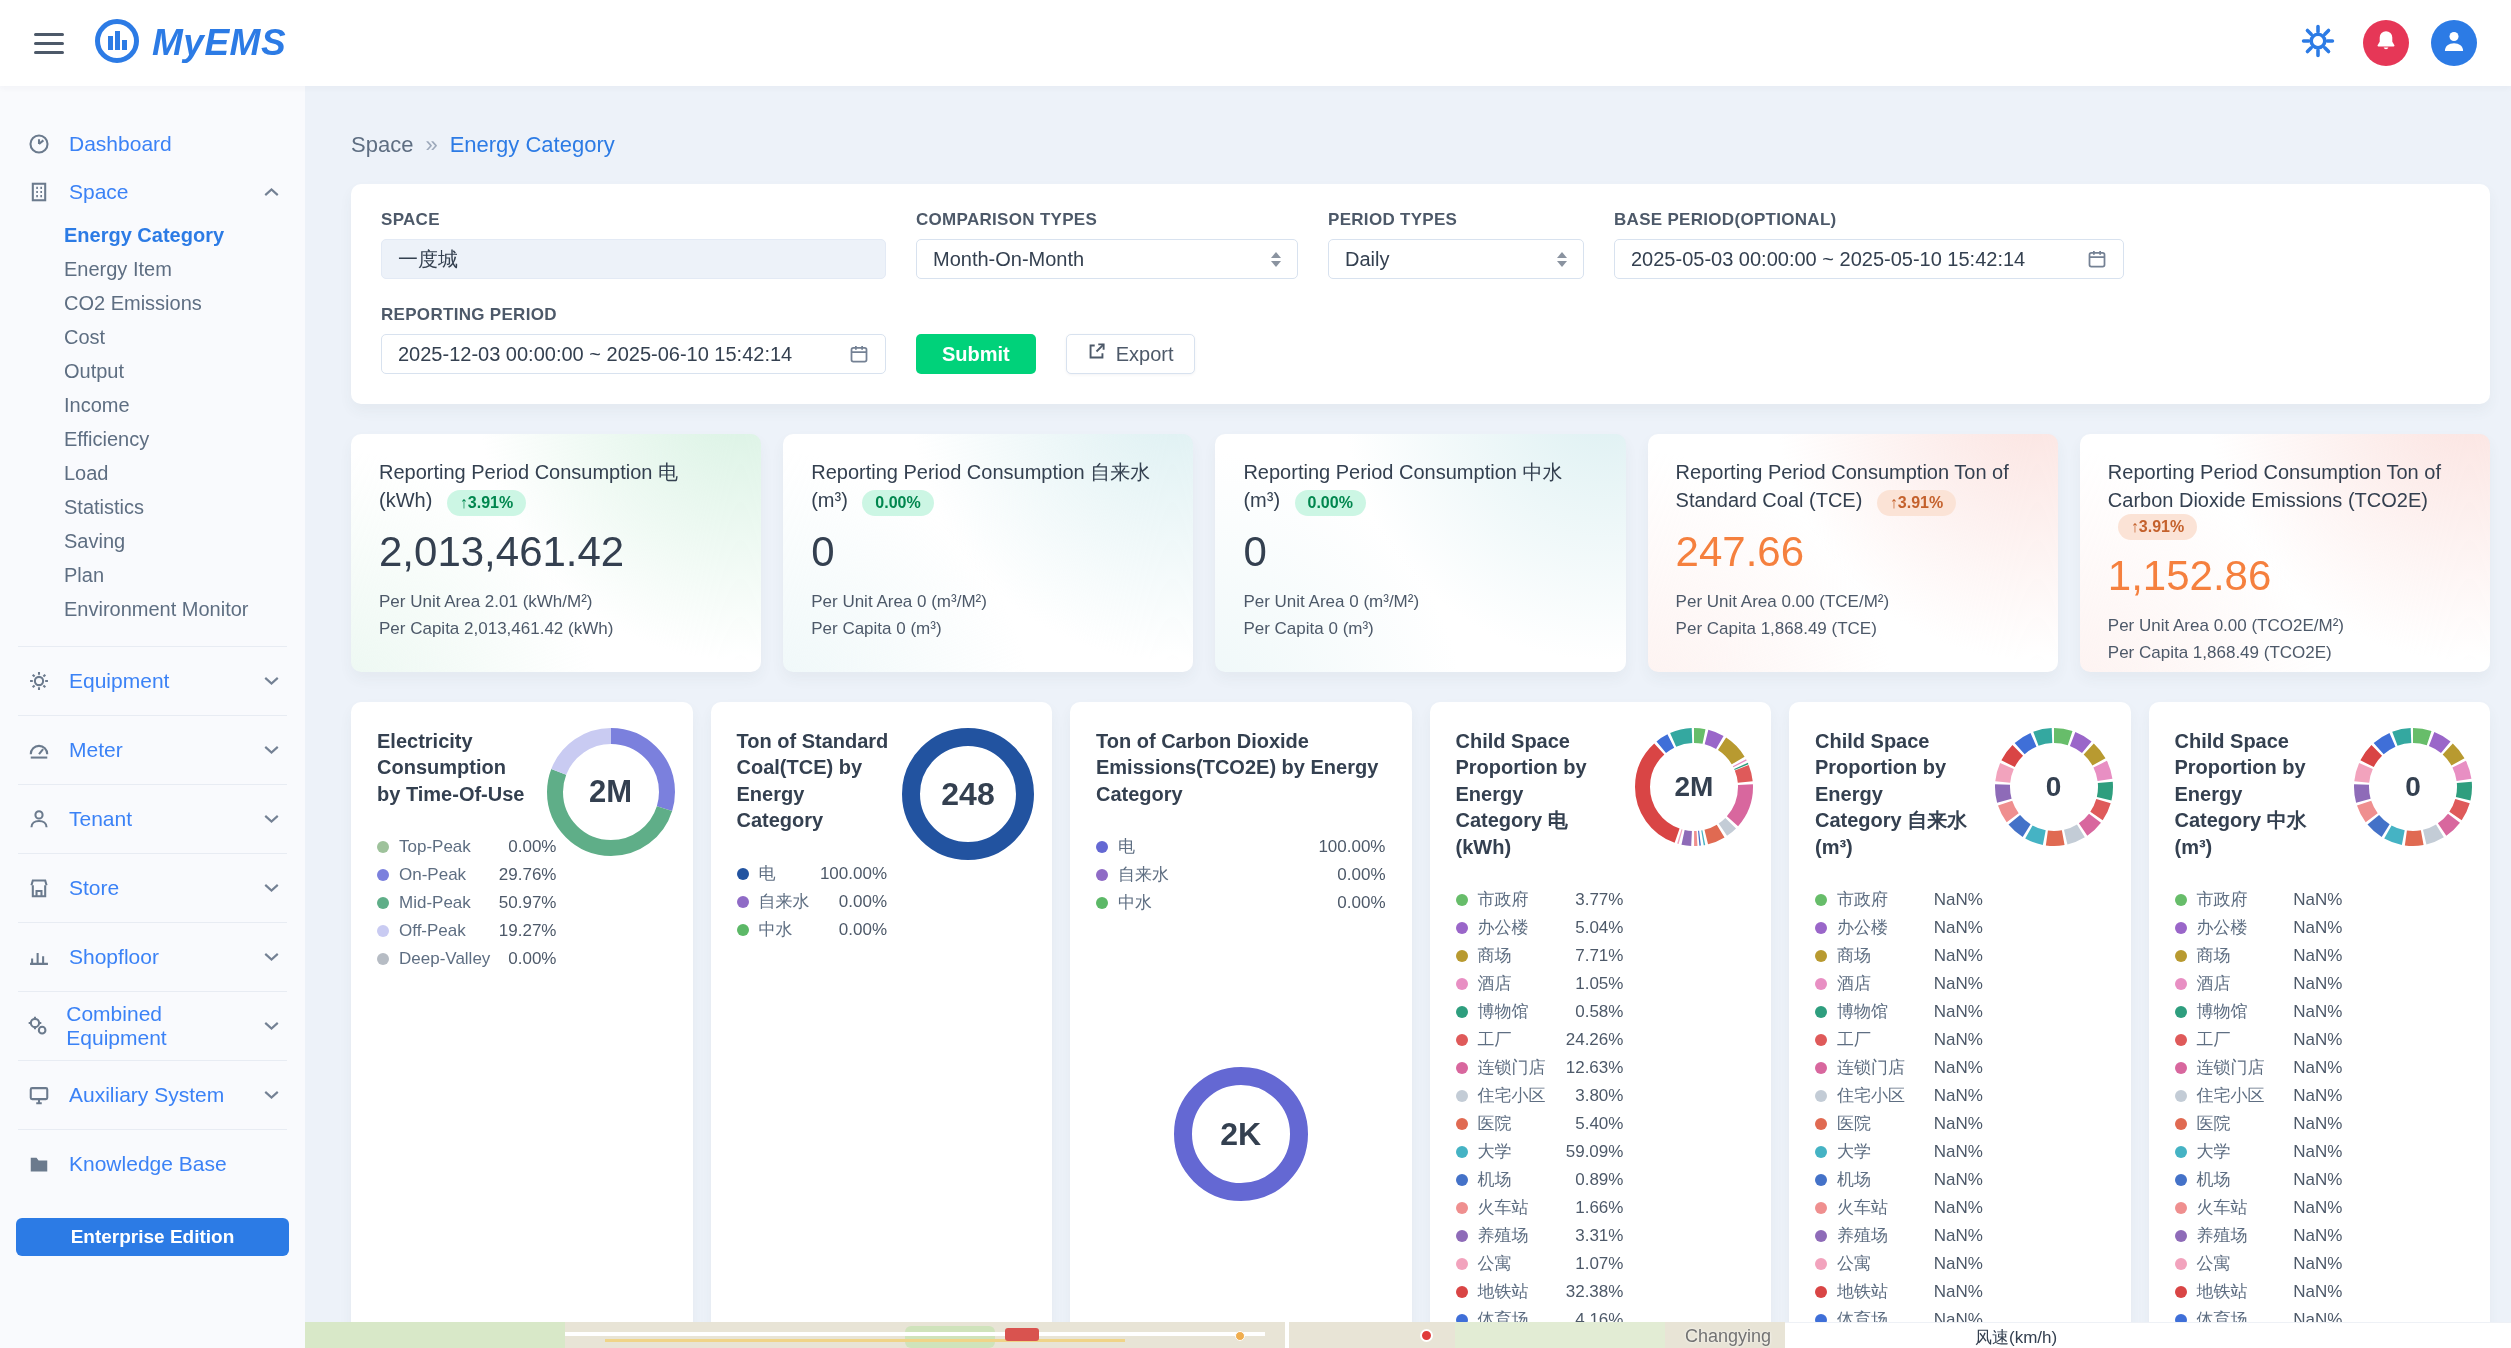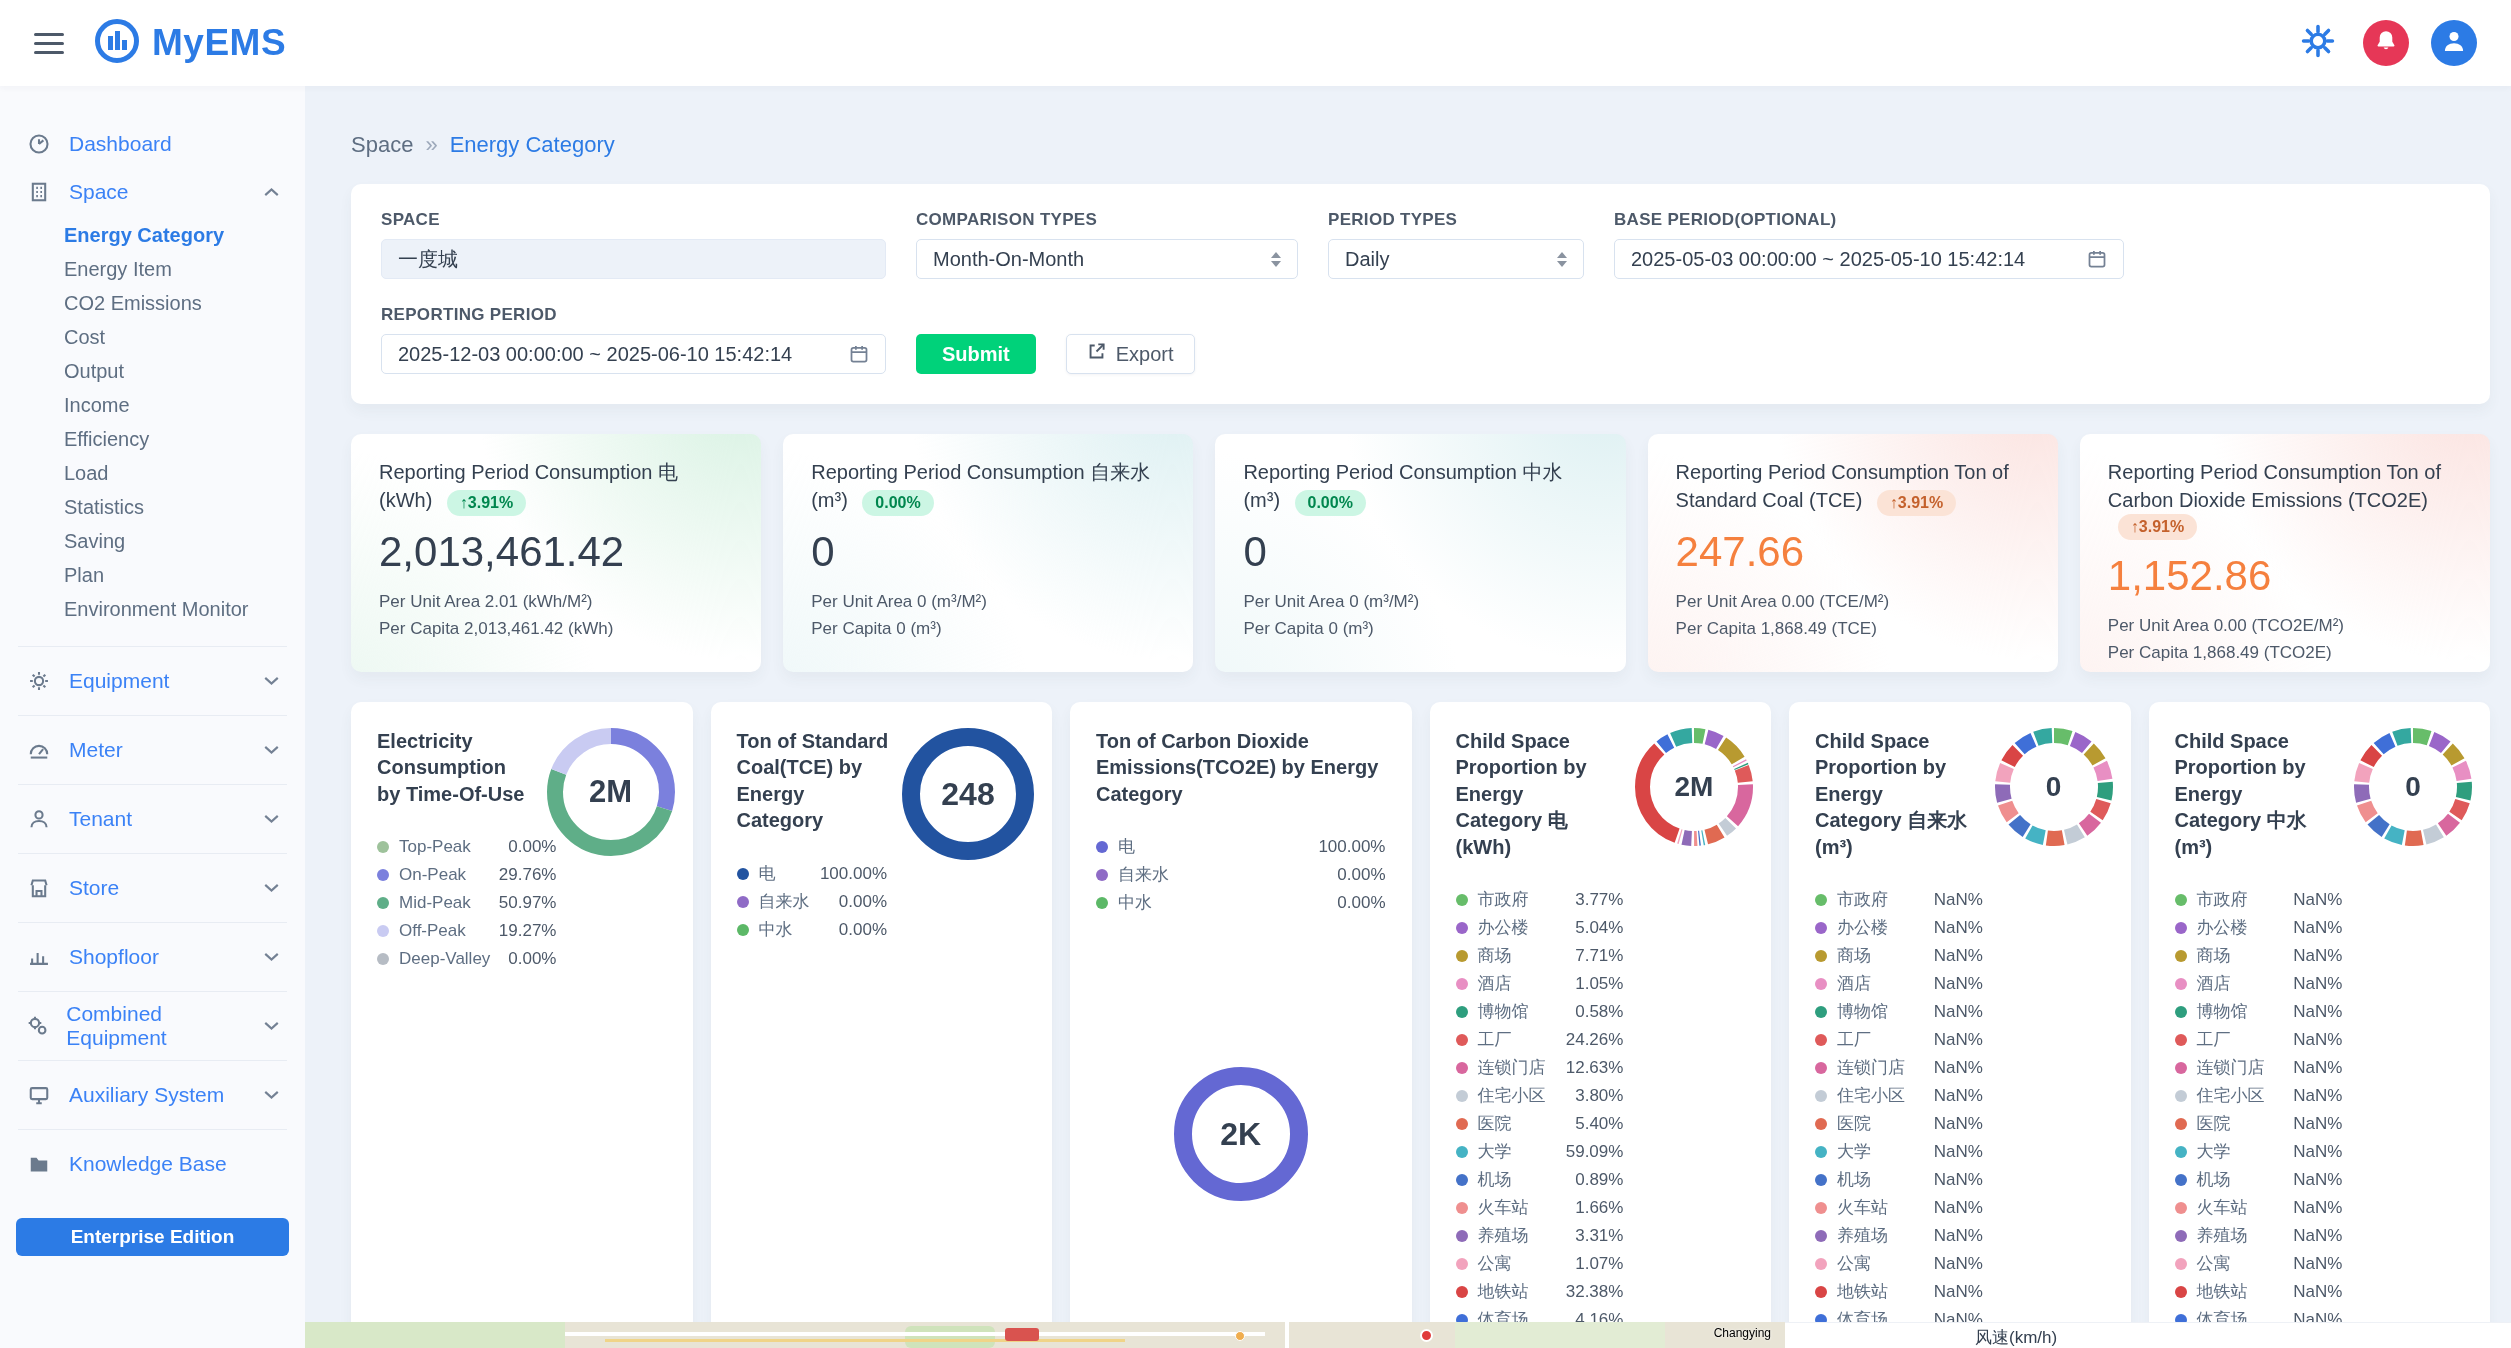--- a/index.html
+++ b/index.html
@@ -6,21 +6,21 @@
   html,body { width:2511px; height:1348px; overflow:hidden; }
   body {
     font-family:"Liberation Sans","DejaVu Sans",sans-serif;
     background:#edf2f9; color:#344050;
   }
   i { display:block; }
 
   
   .navbar { position:fixed; top:0; left:0; right:0; height:86px; background:#fff;
     display:flex; align-items:center; padding:0 34px; z-index:40;
-    box-shadow:0 2px 6px rgba(43,45,80,.04); }
+    box-shadow:0 2px 6px rgba(43,45,80,.04);font-style:italic; }
   .hamburger { width:30px; display:flex; flex-direction:column; gap:6px; cursor:pointer; margin-right:30px; }
   .hamburger i { height:3px; background:#4d5969; border-radius:2px; }
   .brand { display:flex; align-items:center; gap:12px; cursor:pointer; }
   .brand-text { font-size:37px; font-weight:800; color:#2c7be5; letter-spacing:.5px; }
   .nav-right { margin-left:auto; display:flex; align-items:center; gap:22px; }
   .nav-circle { width:46px; height:46px; border-radius:50%; display:flex; align-items:center; justify-content:center; cursor:pointer; }
   .nav-circle.red { background:#e63757; }
   .nav-circle.blue { background:#2c7be5; }
 
   
@@ -115,21 +115,21 @@
   .g3 { right:120px; top:0; width:210px; height:26px; background:#e2ecd4; }
   .road { position:absolute; background:#fff; }
   .r1 { top:10px; left:260px; width:700px; height:4px; }
   .r2 { top:17px; left:300px; width:520px; height:3px; background:#f0d488; }
   .r3 { left:980px; top:0; width:4px; height:26px; }
   .map-badge { position:absolute; left:700px; top:6px; width:34px; height:13px; background:#d9534f; border-radius:3px; }
   .map-dot { position:absolute; left:1115px; top:7px; width:13px; height:13px; border-radius:50%;
     background:#e03b3b; border:2px solid #fff; }
   .map-dot2 { position:absolute; left:930px; top:9px; width:10px; height:10px; border-radius:50%;
     background:#f0ad4e; border:1px solid #fff; }
-  .map-label { position:absolute; right:14px; top:4px; font-size:12px; color:#000000;
+  .map-label { position:absolute; right:14px; top:4px; font-size:18px; color:#737373;
     text-shadow:0 0 3px #fff; }
   .map-side { flex:1; background:#fff; position:relative; border-top:1px solid #eef1f6; }
   .wind-label { position:absolute; left:190px; top:3px; font-size:17px; font-weight:500; color:#344050; }
 </style>
 </head>
 <body>
 
 <div class="navbar">
   <div class="hamburger">
       <i></i>

